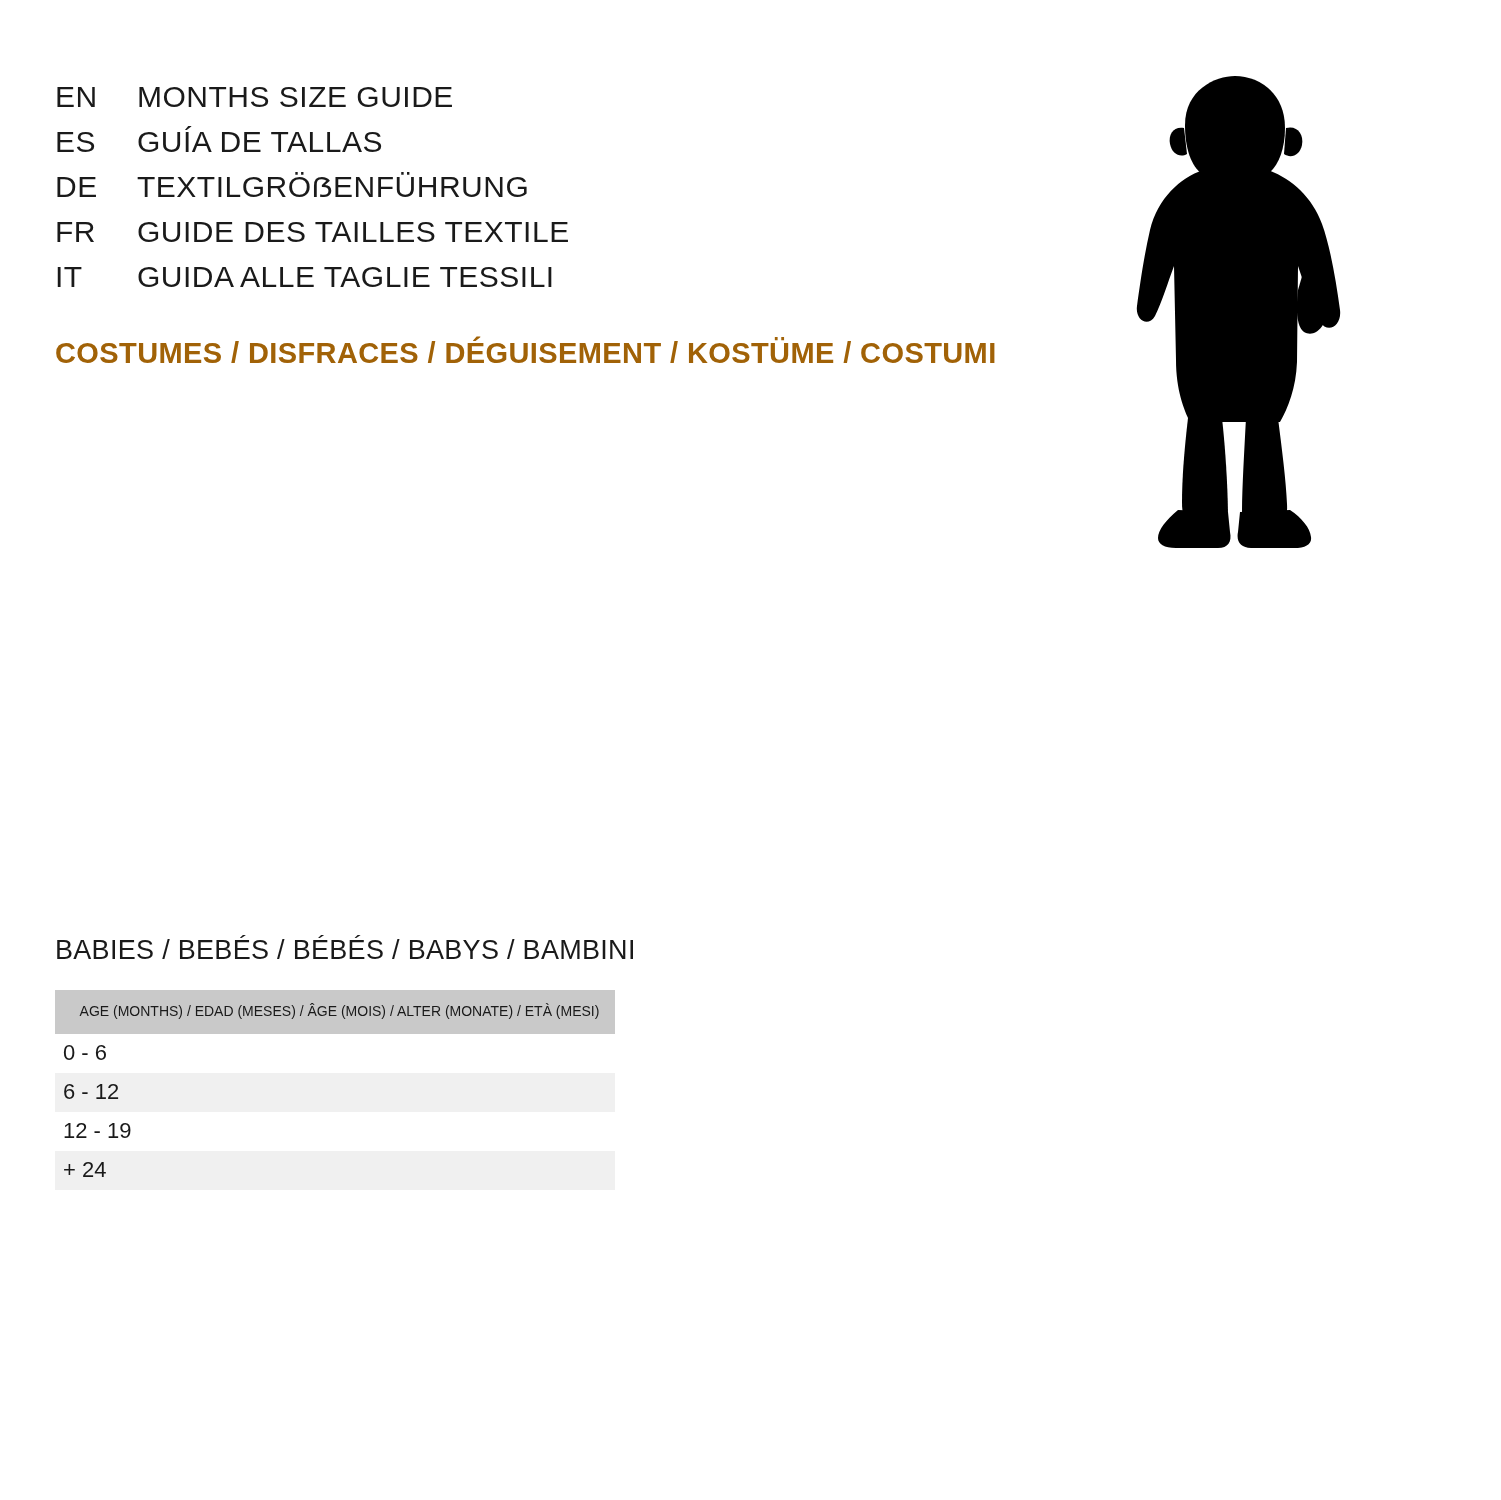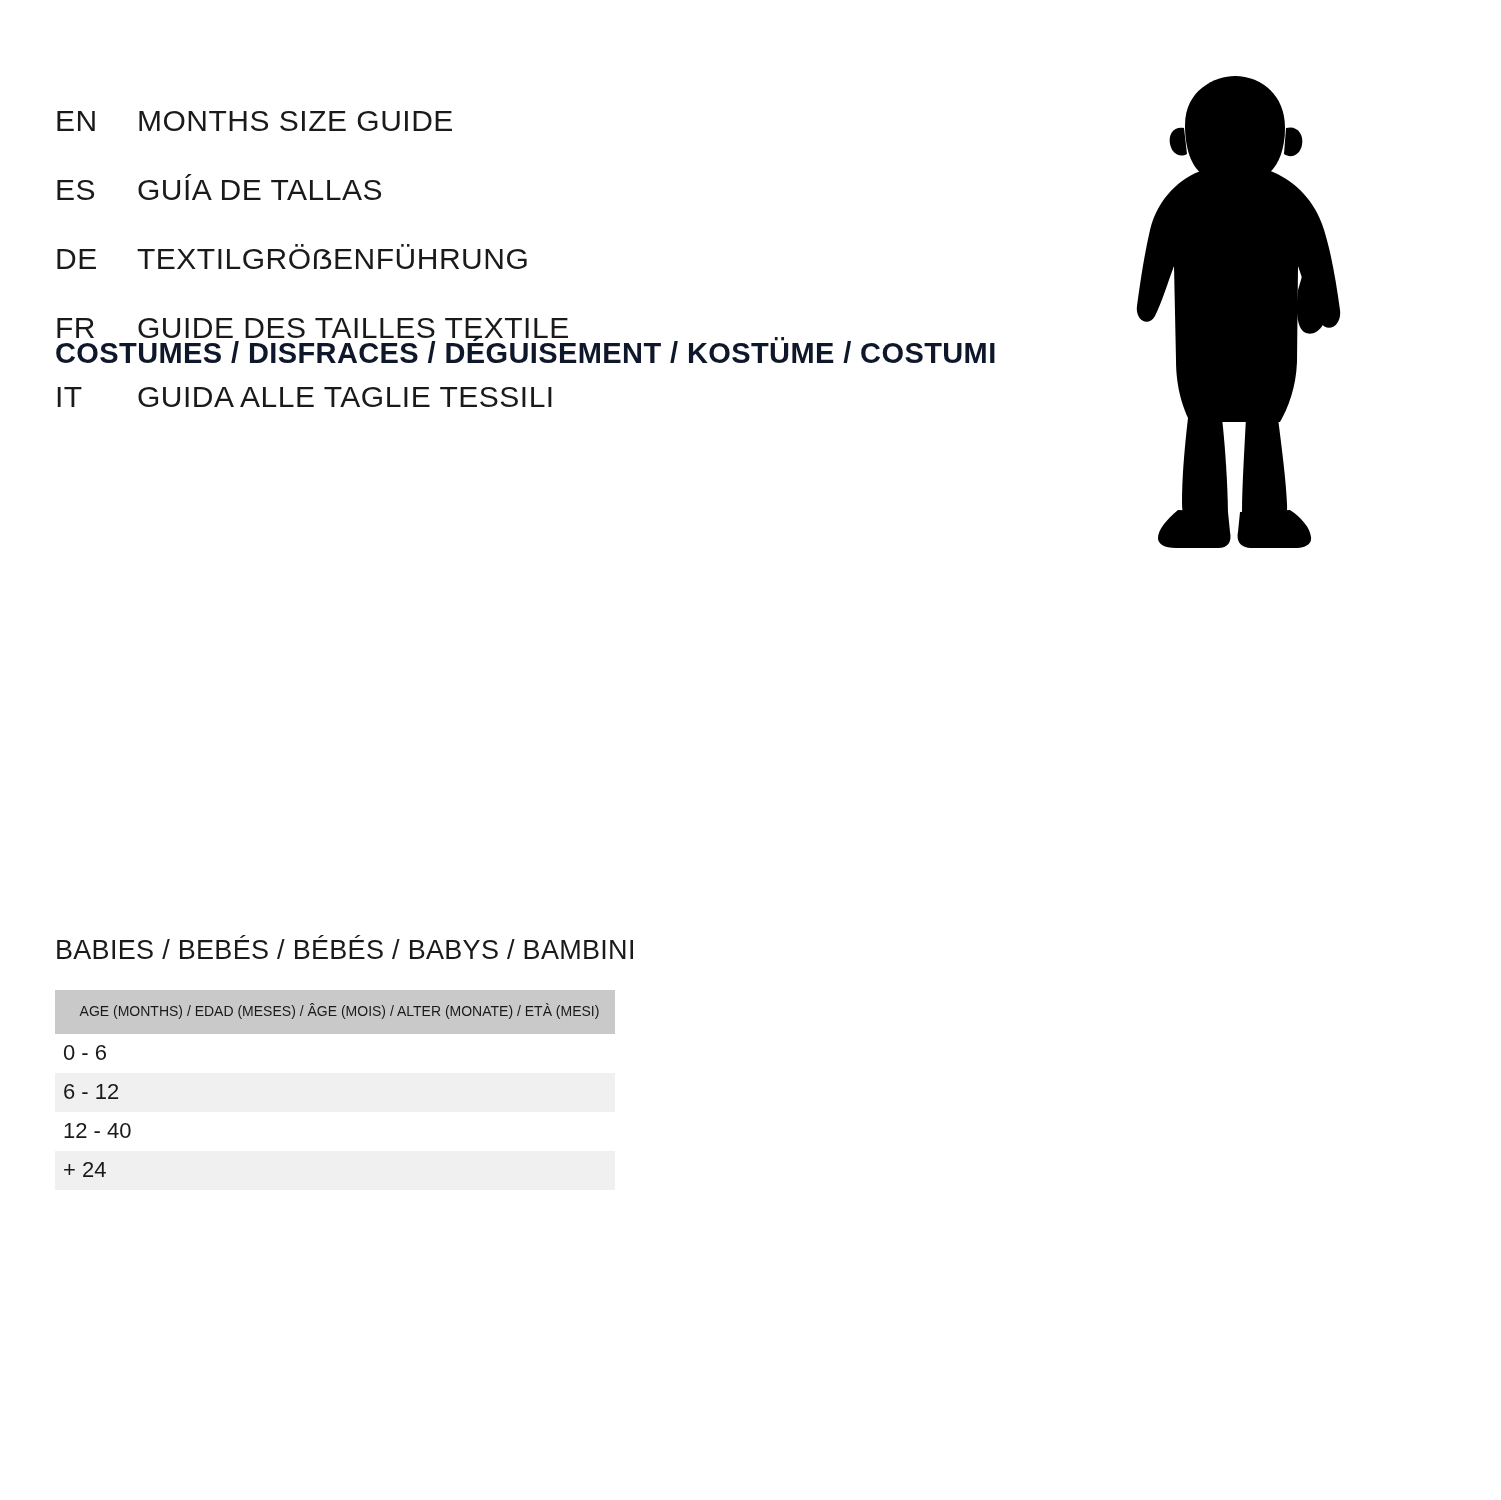--- a/index.html
+++ b/index.html
@@ -28,34 +28,33 @@
     align-items: baseline;
     font-size: 30px;
     letter-spacing: 0.5px;
     line-height: 45px;
     color: #1a1a1a;
     white-space: nowrap;
   }
   .lang-code {
     width: 82px;
     flex: 0 0 82px;
-    margin-top: 24px;
   }
   .lang-text {
     flex: 1 1 auto;
   }
 
   .costumes-line {
     position: absolute;
     left: 55px;
     top: 337px;
     font-size: 29px;
     font-weight: bold;
     letter-spacing: 0.4px;
-    color: #0f172a;
+    color: #a16207;
     white-space: nowrap;
   }
 
   
   .silhouette {
     position: absolute;
     left: 1110px;
     top: 70px;
     width: 250px;
     height: 480px;
@@ -169,20 +168,20 @@
       </tr>
     </thead>
     <tbody>
       <tr class="odd">
         <td>0 - 6</td>
       </tr>
       <tr class="even">
         <td>6 - 12</td>
       </tr>
       <tr class="odd">
-        <td>12 - 40</td>
+        <td>12 - 19</td>
       </tr>
       <tr class="even">
         <td>+ 24</td>
       </tr>
     </tbody>
   </table>
 </div>
 
 </body></html>

